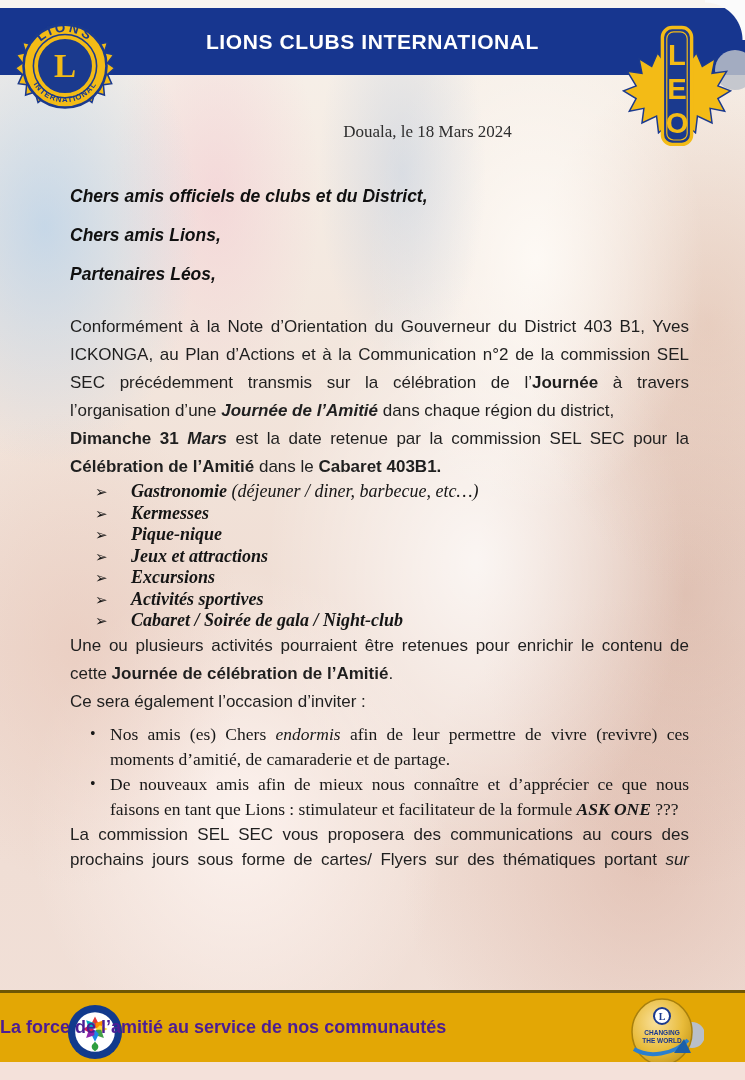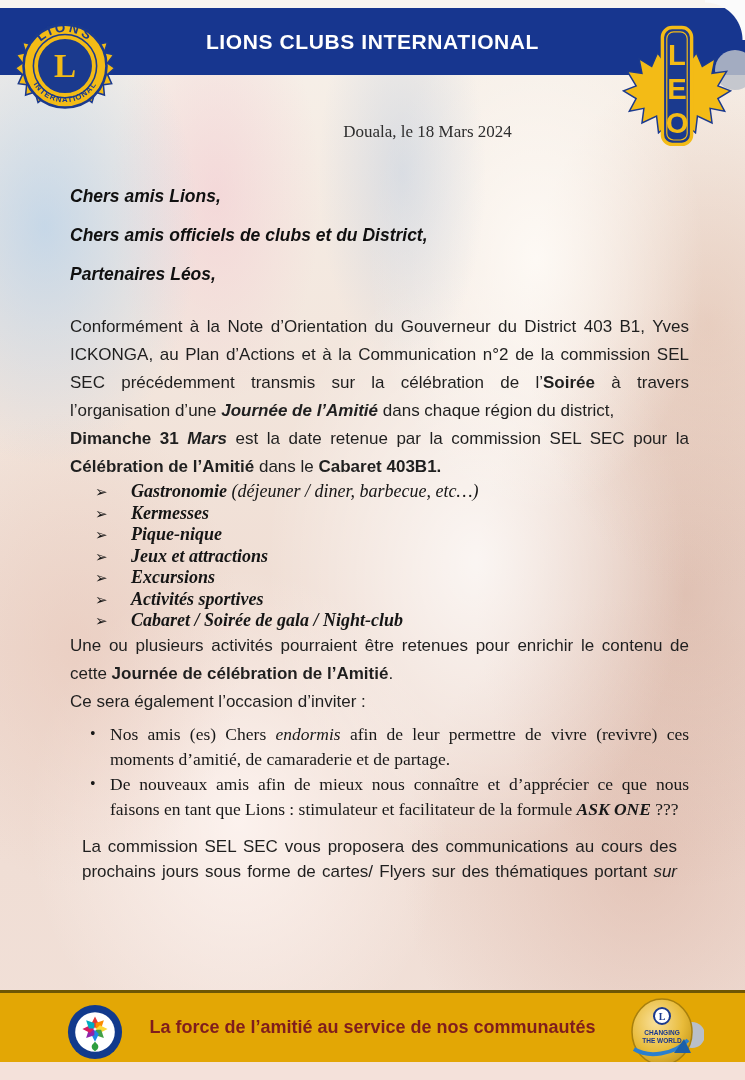--- a/index.html
+++ b/index.html
@@ -37,25 +37,25 @@
   ul.acts{list-style:none;margin:0;padding:0 0 0 25px;}
   ul.acts li{position:relative;padding-left:36px;line-height:21.5px;font-size:18px;
       font-family:"Liberation Serif",serif;font-weight:700;font-style:italic;color:#151515;}
   ul.acts .marker{position:absolute;left:0;top:0;font-style:normal;font-weight:400;font-size:15px;
       font-family:"Liberation Sans",sans-serif;}
   ul.acts .note{font-weight:400;}
   ul.buls{list-style:none;margin:6px 0 0;padding:0 0 0 14px;}
   ul.buls li{position:relative;padding-left:26px;line-height:25px;font-size:17.5px;
       font-family:"Liberation Serif",serif;color:#181818;text-align:justify;}
   ul.buls .marker{position:absolute;left:6px;top:-1px;font-size:16px;}
-  .p6{margin:12px;line-height:25px;font-size:17px;text-align:justify;text-align-last:justify;}
+  .p6{margin:0;line-height:25px;font-size:17px;text-align:justify;text-align-last:justify;}
   .footer-bar{position:absolute;left:0;top:990px;width:745px;height:72px;background:#e3a705;
       border-top:3px solid #6e5604;box-sizing:border-box;}
-  .footer-slogan{position:absolute;left:0;right:0;top:24px;text-align:center;
-      color:#7f1d1d;font-weight:700;font-size:18px;}
+  .footer-slogan{position:absolute;left:0;right:0;top:24px;text-align:left;
+      color:#4c1d95;font-weight:700;font-size:18px;}
   .footer-emblem{position:absolute;left:66px;top:10px;width:58px;height:58px;}
   .footer-badge{position:absolute;left:628px;top:4px;width:76px;height:70px;}
   .bottom-strip{position:absolute;left:0;top:1062px;width:745px;height:18px;background:#f4e1da;}
 </style>
 </head>
 <body>
 
 <div class="page">
   <div class="bg"></div>
   <div class="top-strip"></div>
@@ -92,26 +92,26 @@
     <rect x="49.5" y="20.5" width="21" height="111" rx="7" fill="none" stroke="#f3bb16" stroke-width="1.2"></rect>
     <text x="60" y="54" text-anchor="middle" font-family="Liberation Sans, sans-serif" font-weight="bold" font-size="30" fill="#f3bb16">L</text>
     <text x="60" y="89" text-anchor="middle" font-family="Liberation Sans, sans-serif" font-weight="bold" font-size="30" fill="#f3bb16">E</text>
     <text x="60" y="124" text-anchor="middle" font-family="Liberation Sans, sans-serif" font-weight="bold" font-size="30" fill="#f3bb16">O</text>
   </svg>
 
   <div class="date">Douala, le 18 Mars 2024</div>
 
   <div class="content">
     <div class="salut">
+      <p>Chers amis officiels de clubs et du District,</p>
       <p>Chers amis Lions,</p>
-      <p>Chers amis officiels de clubs et du District,</p>
       <p>Partenaires Léos,</p>
     </div>
 
-    <p class="p p1"><span>Conformément à la Note d’Orientation du Gouverneur du District 403 B1, Yves ICKONGA, au Plan d’Actions et à la Communication n°2 de la commission SEL SEC précédemment transmis sur la célébration de l’</span><span class="b">Soirée</span><span> à travers l’organisation d’une </span><span class="bi">Journée de l’Amitié</span><span> dans chaque région du district,</span></p>
+    <p class="p p1"><span>Conformément à la Note d’Orientation du Gouverneur du District 403 B1, Yves ICKONGA, au Plan d’Actions et à la Communication n°2 de la commission SEL SEC précédemment transmis sur la célébration de l’</span><span class="b">Journée</span><span> à travers l’organisation d’une </span><span class="bi">Journée de l’Amitié</span><span> dans chaque région du district,</span></p>
 
     <p class="p"><span class="b">Dimanche 31 </span><span class="bi">Mars</span><span>  est la date retenue par la commission SEL SEC pour la </span><span class="b">Célébration de l’Amitié</span><span> dans le </span><span class="b">Cabaret 403B1.</span></p>
 
 
     <ul class="acts">
       <li><span class="marker">➢</span><span>Gastronomie </span><span class="note i">(déjeuner / diner, barbecue, etc…)</span></li>
       <li><span class="marker">➢</span><span>Kermesses</span></li>
       <li><span class="marker">➢</span><span>Pique-nique</span></li>
       <li><span class="marker">➢</span><span>Jeux et attractions</span></li>
       <li><span class="marker">➢</span><span>Excursions</span></li>

